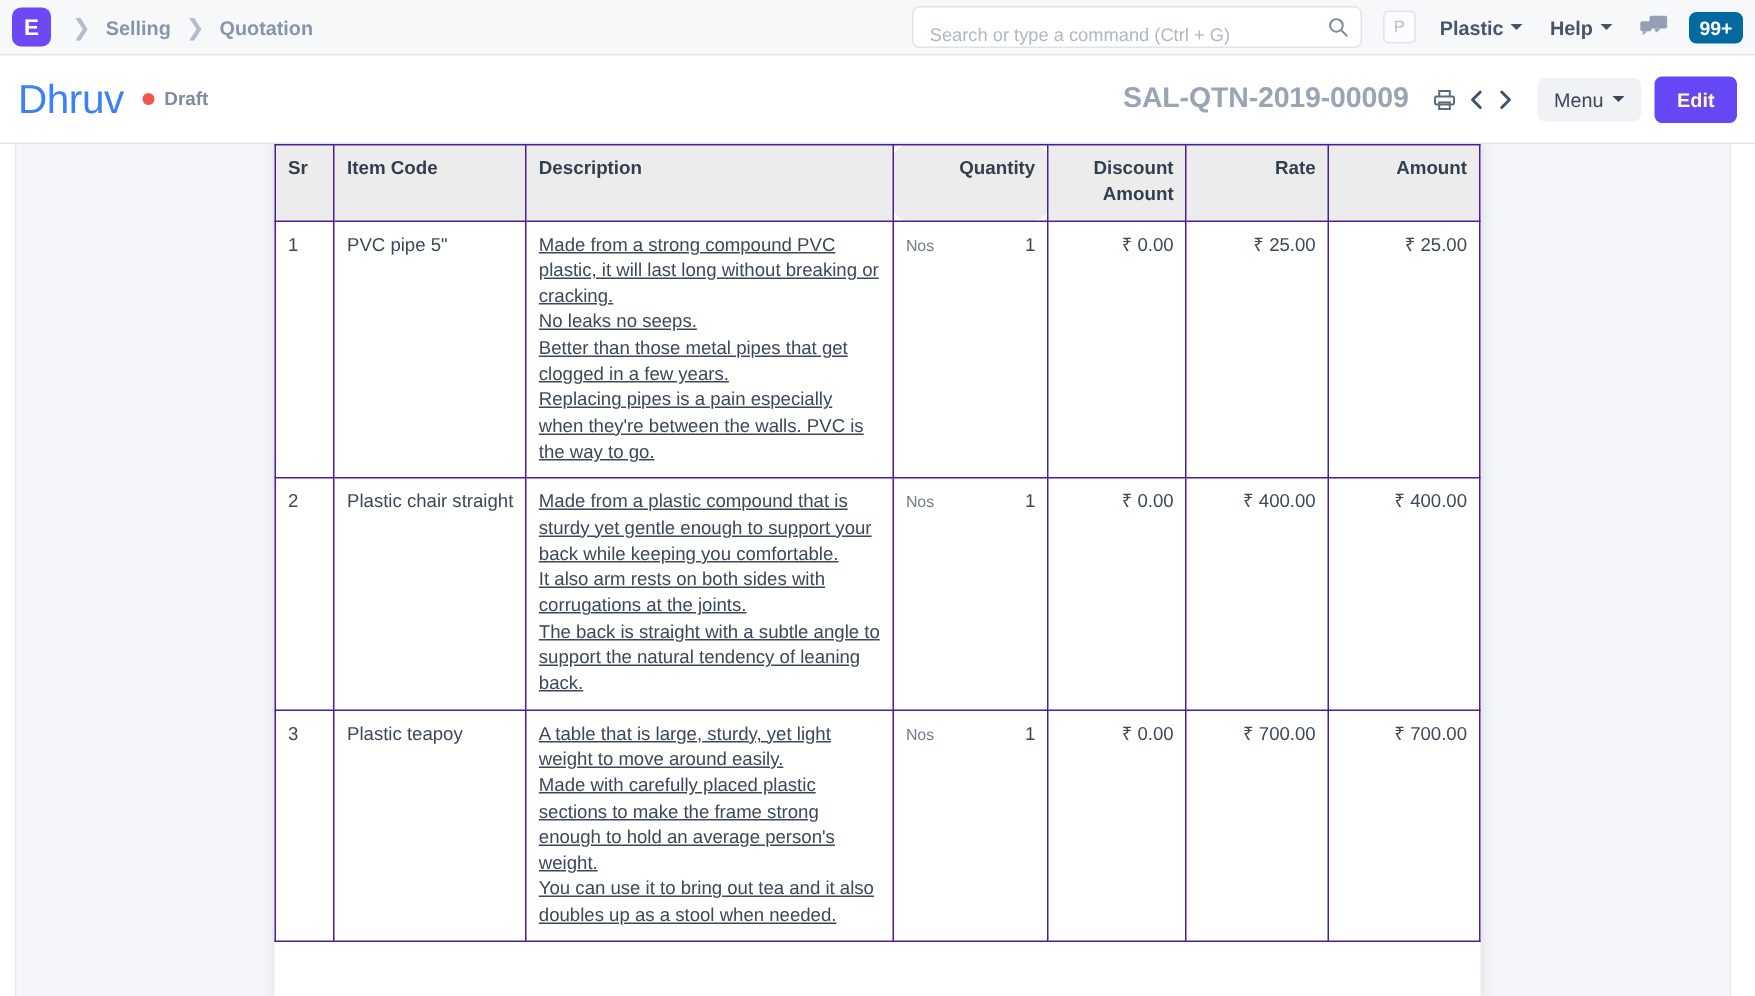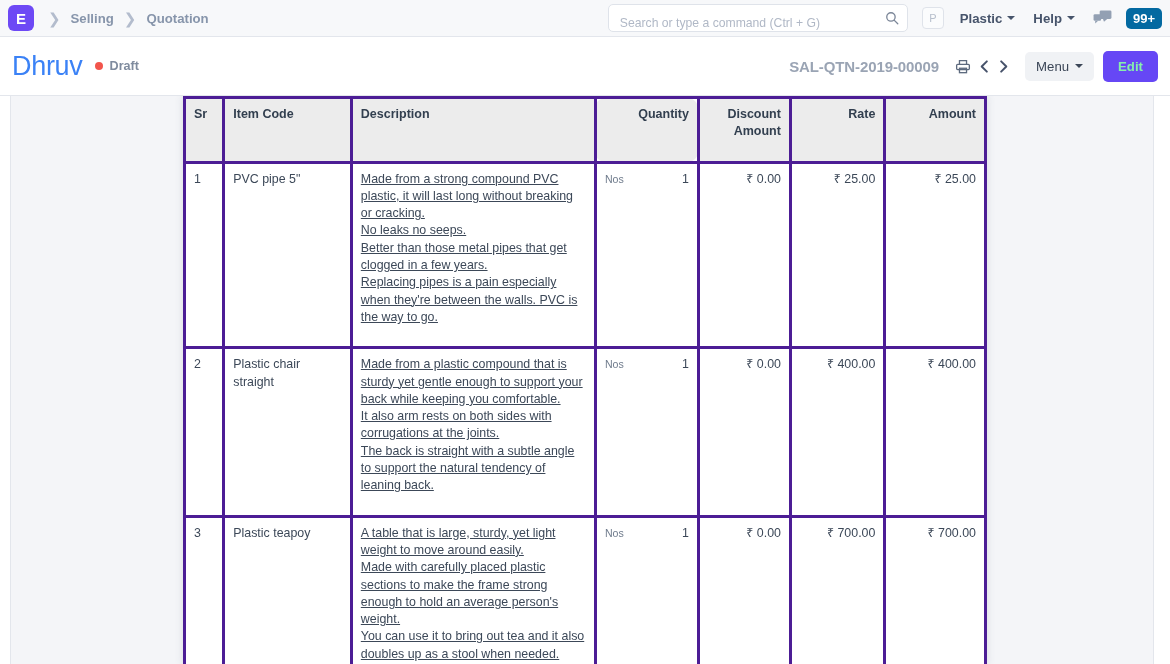--- a/index.html
+++ b/index.html
@@ -130,21 +130,21 @@
     vertical-align: 3px;
   }
   .status-txt {
     font-size: 12.6px;
     font-weight: bold;
     color: #7f8b9e;
   }
   .head-spacer { flex: 1; }
   .docid {
     color: #9aa4b4;
-    font-size: 15px;
+    font-size: 19px;
     font-weight: bold;
     margin-right: 14px;
     letter-spacing: -0.1px;
   }
   .icon-btn {
     color: #5d6a7e;
     margin-right: 2px;
     display: inline-flex; align-items: center;
     padding: 2px;
   }
@@ -163,21 +163,21 @@
     border-radius: 5px;
     padding: 7px 11px;
     margin-left: 12px;
     font-family: "Liberation Sans", sans-serif;
     display: inline-flex; align-items: center; gap: 6px;
     cursor: pointer;
   }
   .menu-btn .caret { border-top-color: #3b4657; }
   .edit-btn {
     background: #6647f5;
-    color: #86efac;
+    color: #fef9c3;
     font-size: 13.2px;
     font-weight: bold;
     border: 0;
     border-radius: 5px;
     padding: 8px 15px;
     margin-left: 9px;
     font-family: "Liberation Sans", sans-serif;
     cursor: pointer;
   }
 
@@ -221,23 +221,23 @@
   
   table.items {
     width: 100%;
     border-collapse: collapse;
     table-layout: fixed;
     font-size: 12.4px;
     color: #3c4858;
   }
   table.items th,
   table.items td {
-    border: 3px solid #4c1d95;
+    border: 1px solid #4c1d95;
     vertical-align: top;
-    padding: 7px 8px 20px 8px;
+    padding: 7px 8px 8px 8px;
     line-height: 17.3px;
   }
   table.items thead th {
     background: #ececec;
     font-weight: bold;
     color: #323f4f;
     height: 50px;
     vertical-align: top;
     font-size: 12.5px;
   }

